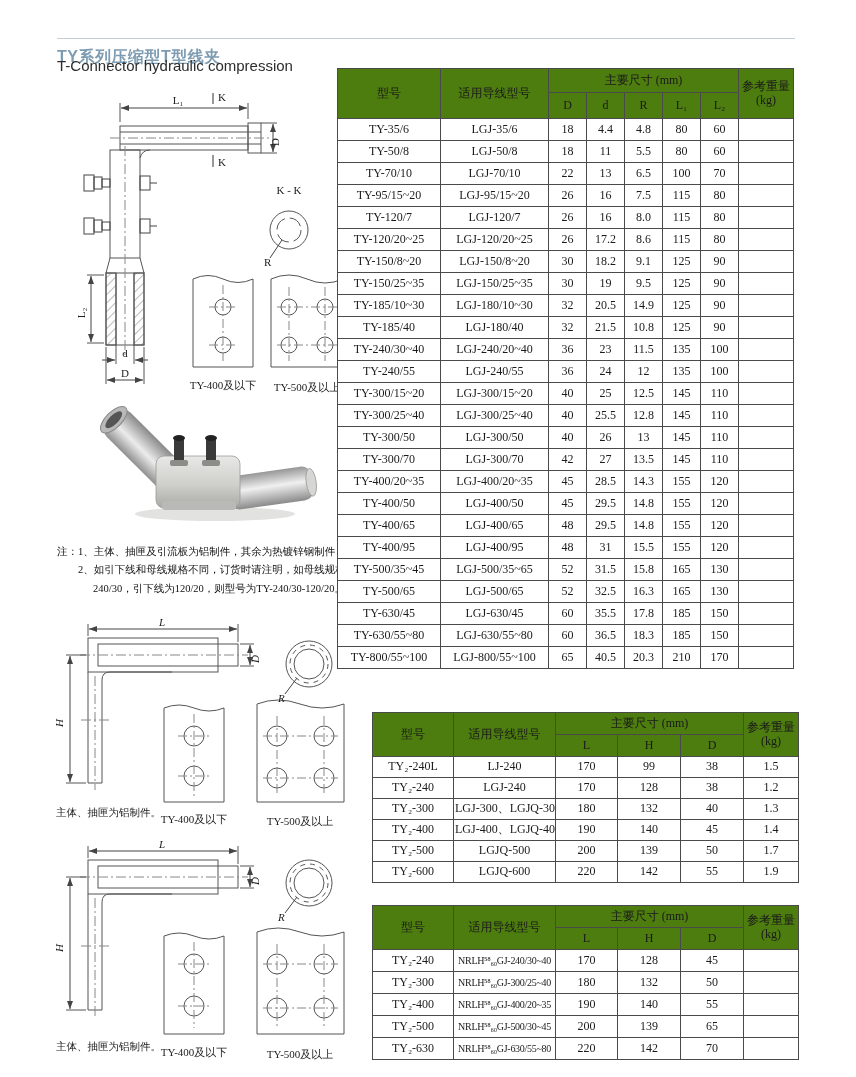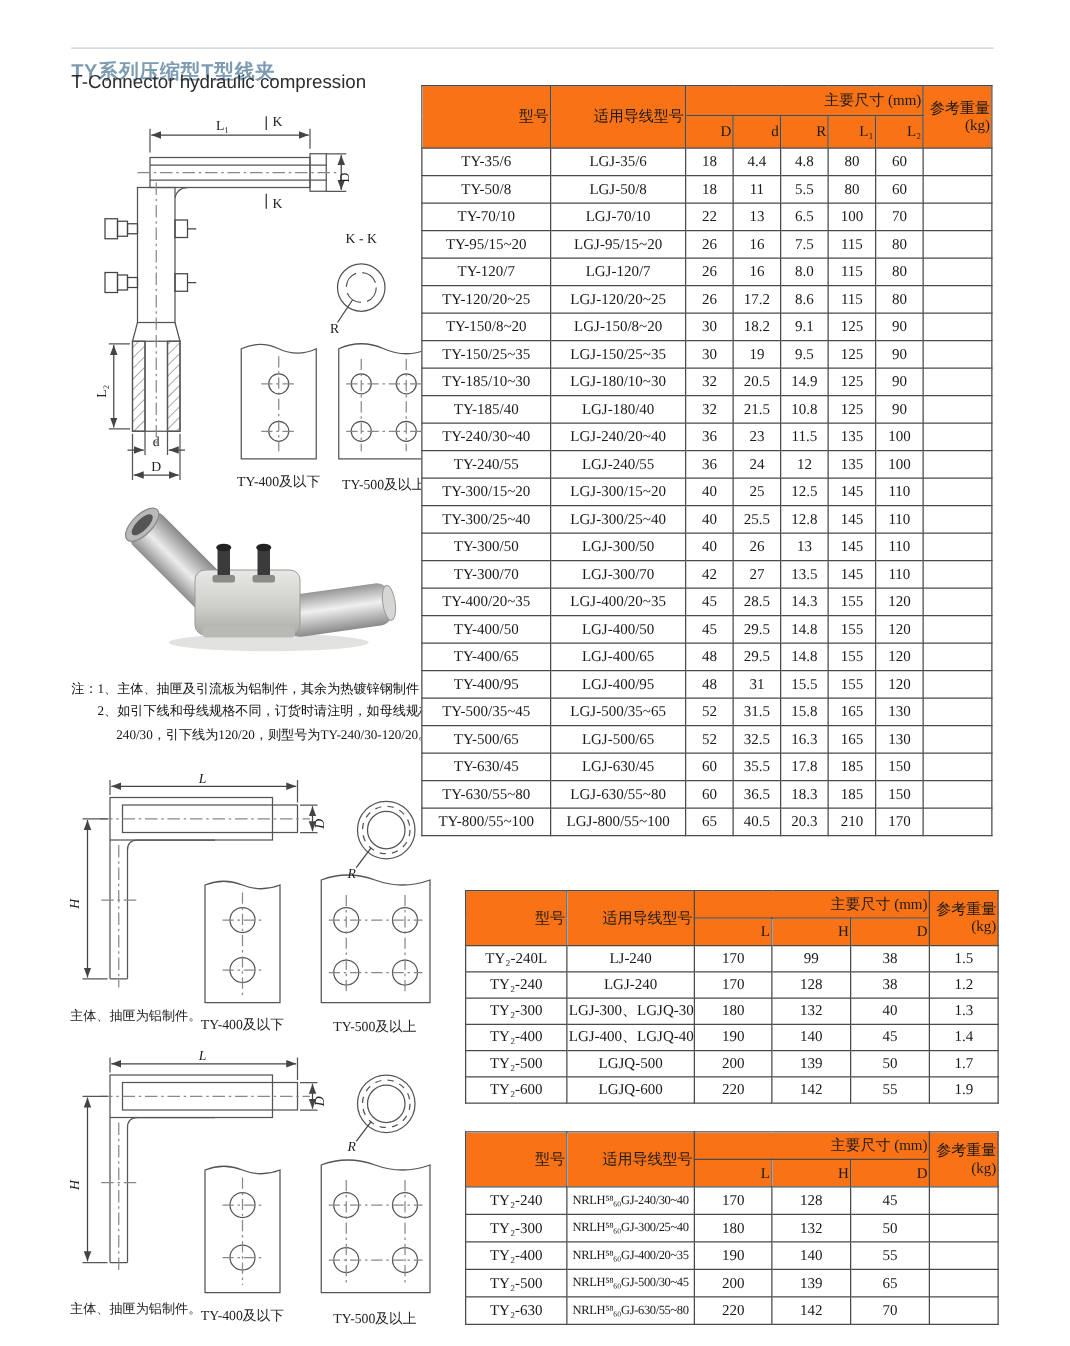--- a/index.html
+++ b/index.html
@@ -17,21 +17,21 @@
     position:absolute;left:57px;top:41px;font-family:"Liberation Sans","DejaVu Sans",sans-serif;
     font-size:15px;color:#2c2c2c;margin-top:16px;
   }
   
   table.tech{border-collapse:collapse;table-layout:fixed;position:absolute;background:#fff;}
   table.tech th,table.tech td{
     border:1px solid #4a4a4a;text-align:center;vertical-align:middle;
     font-size:12px;font-weight:normal;padding:0 1px;line-height:1.15;
     overflow:hidden;white-space:nowrap;
   }
-  table.tech th{background:#f97316;white-space:normal;text-align:right;}
+  table.tech th{background:#4d7c0f;white-space:normal;}
   #main-table{left:337px;top:68px;width:456px;}
   #main-table thead tr:first-child th{height:23px;}
   #main-table thead tr:last-child th{height:25px;}
   #main-table td{height:21px;}
   #table2{left:372px;top:712px;width:426px;}
   #table3{left:372px;top:905px;width:426px;}
   #table2 thead tr th,#table3 thead tr th{height:21px;}
   #table2 td{height:20px;}
   #table3 td{height:21px;}
   #table3 td:nth-child(2){font-size:10px;letter-spacing:-.3px;}

